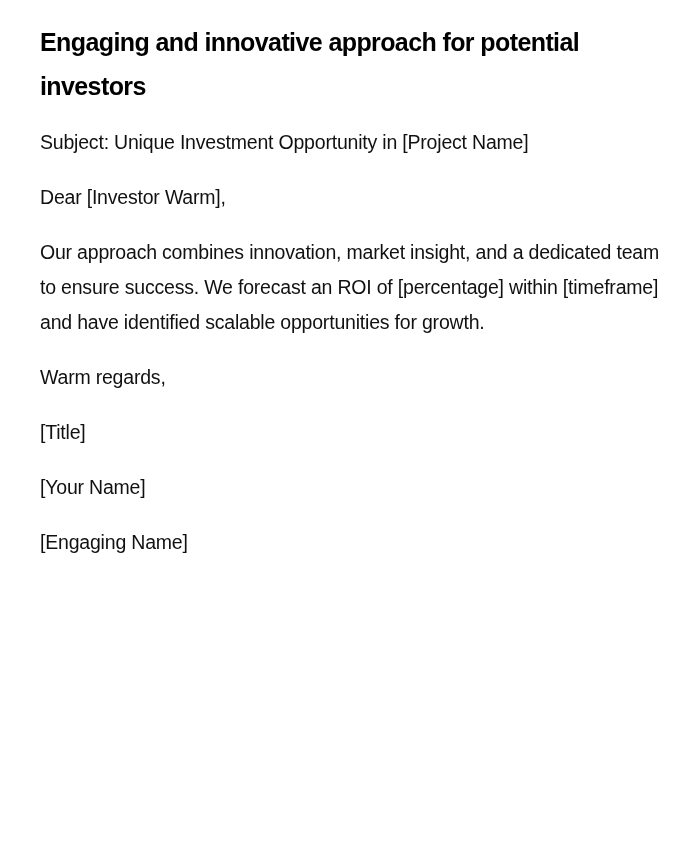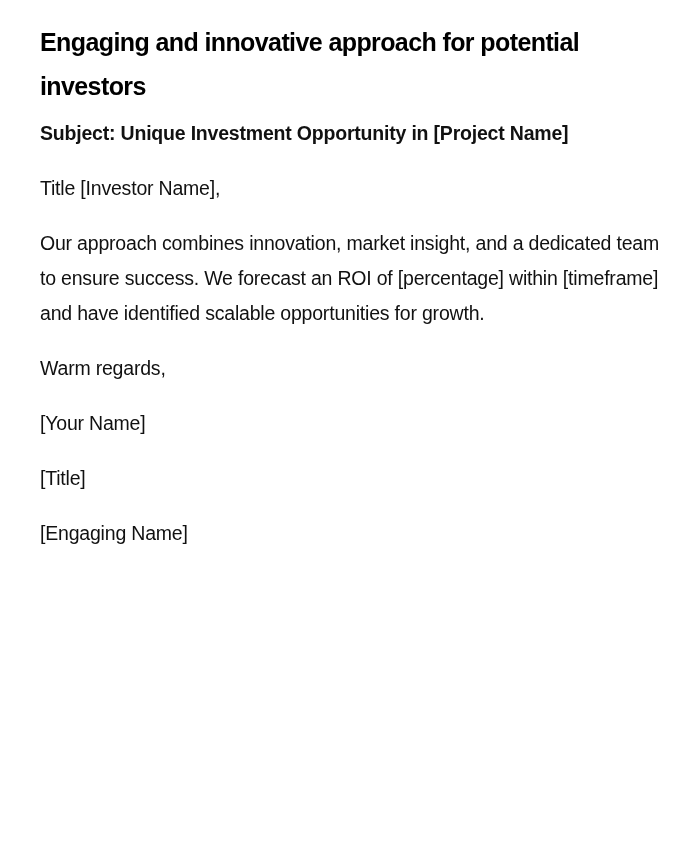--- a/index.html
+++ b/index.html
@@ -28,29 +28,28 @@
       color: #000000;
     }
     .para {
       font-size: 19.5px;
       line-height: 35px;
       margin: 0 0 20px 0;
       letter-spacing: -0.2px;
       color: #111111;
     }
     .subject {
-      margin-top: 8px;
-      font-weight: bold;
+      margin-top: 17px;
     }
   </style>
 </head>
 <body>
 
 <div class="page">
   <h1 class="title">Engaging and innovative approach for potential investors</h1>
   <p class="para subject">Subject: Unique Investment Opportunity in [Project Name]</p>
-  <p class="para">Title [Investor Name],</p>
+  <p class="para">Dear [Investor Warm],</p>
   <p class="para">Our approach combines innovation, market insight, and a dedicated team to ensure success. We forecast an ROI of [percentage] within [timeframe] and have identified scalable opportunities for growth.</p>
   <p class="para">Warm regards,</p>
+  <p class="para">[Title]</p>
   <p class="para">[Your Name]</p>
-  <p class="para">[Title]</p>
   <p class="para">[Engaging Name]</p>
 </div>
 
 </body></html>

